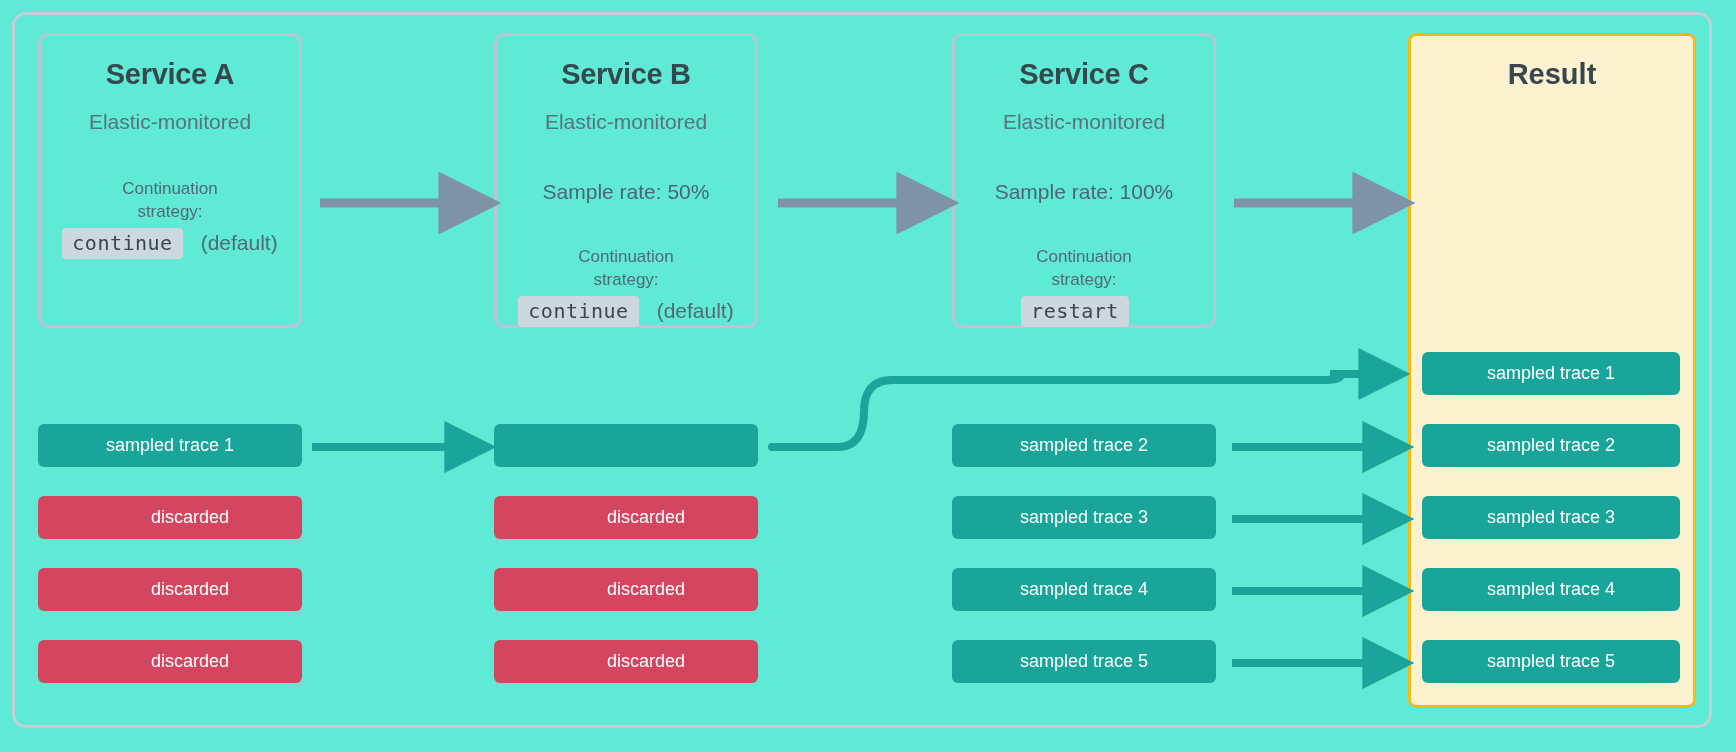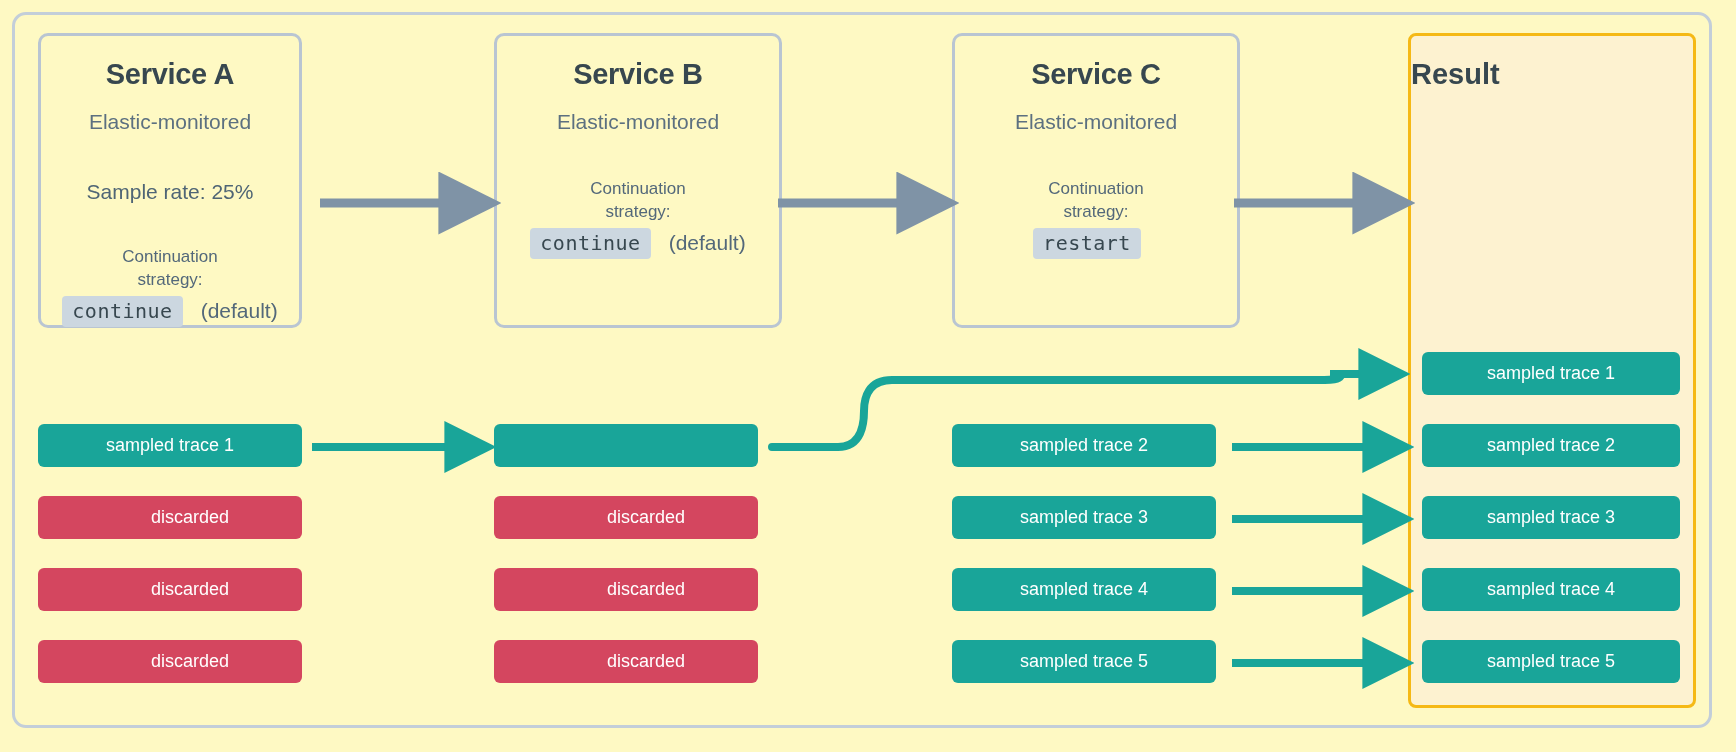--- a/index.html
+++ b/index.html
@@ -11,40 +11,40 @@
     width: 1736px;
     height: 752px;
     overflow: hidden;
     font-family: "Liberation Sans", sans-serif;
   }
 
   #stage {
     position: relative;
     width: 1736px;
     height: 752px;
-    background: #fef9c3;
+    background: #5eead4;
   }
 
   
   #outer-frame {
     position: absolute;
     left: 12px;
     top: 12px;
     width: 1700px;
     height: 716px;
     border: 3px solid #c3ced9;
     border-radius: 14px;
     box-sizing: border-box;
   }
 
   
   .service-card {
     position: absolute;
     top: 33px;
-    width: 288px;
+    width: 264px;
     height: 295px;
     border: 3px solid #b9c5d2;
     border-radius: 10px;
     box-sizing: border-box;
     padding-top: 22px;
     text-align: center;
   }
   .service-title {
     font-size: 29px;
     font-weight: bold;
@@ -101,21 +101,21 @@
     background: #fdf2d0;
     border: 3px solid #f5b915;
     border-radius: 8px;
     box-sizing: border-box;
     padding-top: 22px;
   }
   #result-title {
     font-size: 29px;
     font-weight: bold;
     color: #37474f;
-    text-align: left;
+    text-align: center;
     margin: 0;
   }
 
   
   .pill {
     position: absolute;
     height: 43px;
     border-radius: 6px;
     display: flex;
     align-items: center;
@@ -150,48 +150,49 @@
 </style>
 </head>
 <body>
 
 <div id="stage">
 
   <div id="outer-frame"></div>
 
   <div class="service-card col-a" style="left:38px;">
     <p class="service-title">Service A</p>
-    <p class="service-sub">Elastic-monitored</p>
-    <p class="service-rate">Sample rate: 25%</p>
-    <p class="service-strategy-label">
-      <span>Continuation</span><br>
-      <span>strategy:</span>
-    </p>
-    <div class="strategy-row">
-      <span class="code-chip">continue</span>
-      <span class="default-note">(default)</span>
-    </div>
-  </div>
-
-  <div class="service-card" style="left:494px;">
-    <p class="service-title">Service B</p>
     <p class="service-sub">Elastic-monitored</p>
     <p class="service-strategy-label">
       <span>Continuation</span><br>
       <span>strategy:</span>
     </p>
     <div class="strategy-row">
       <span class="code-chip">continue</span>
       <span class="default-note">(default)</span>
     </div>
   </div>
 
+  <div class="service-card" style="left:494px;">
+    <p class="service-title">Service B</p>
+    <p class="service-sub">Elastic-monitored</p>
+    <p class="service-rate">Sample rate: 50%</p>
+    <p class="service-strategy-label">
+      <span>Continuation</span><br>
+      <span>strategy:</span>
+    </p>
+    <div class="strategy-row">
+      <span class="code-chip">continue</span>
+      <span class="default-note">(default)</span>
+    </div>
+  </div>
+
   <div class="service-card" style="left:952px;">
     <p class="service-title">Service C</p>
     <p class="service-sub">Elastic-monitored</p>
+    <p class="service-rate">Sample rate: 100%</p>
     <p class="service-strategy-label">
       <span>Continuation</span><br>
       <span>strategy:</span>
     </p>
     <div class="strategy-row">
       <span class="code-chip">restart</span>
       <span class="default-note"></span>
     </div>
   </div>
 

